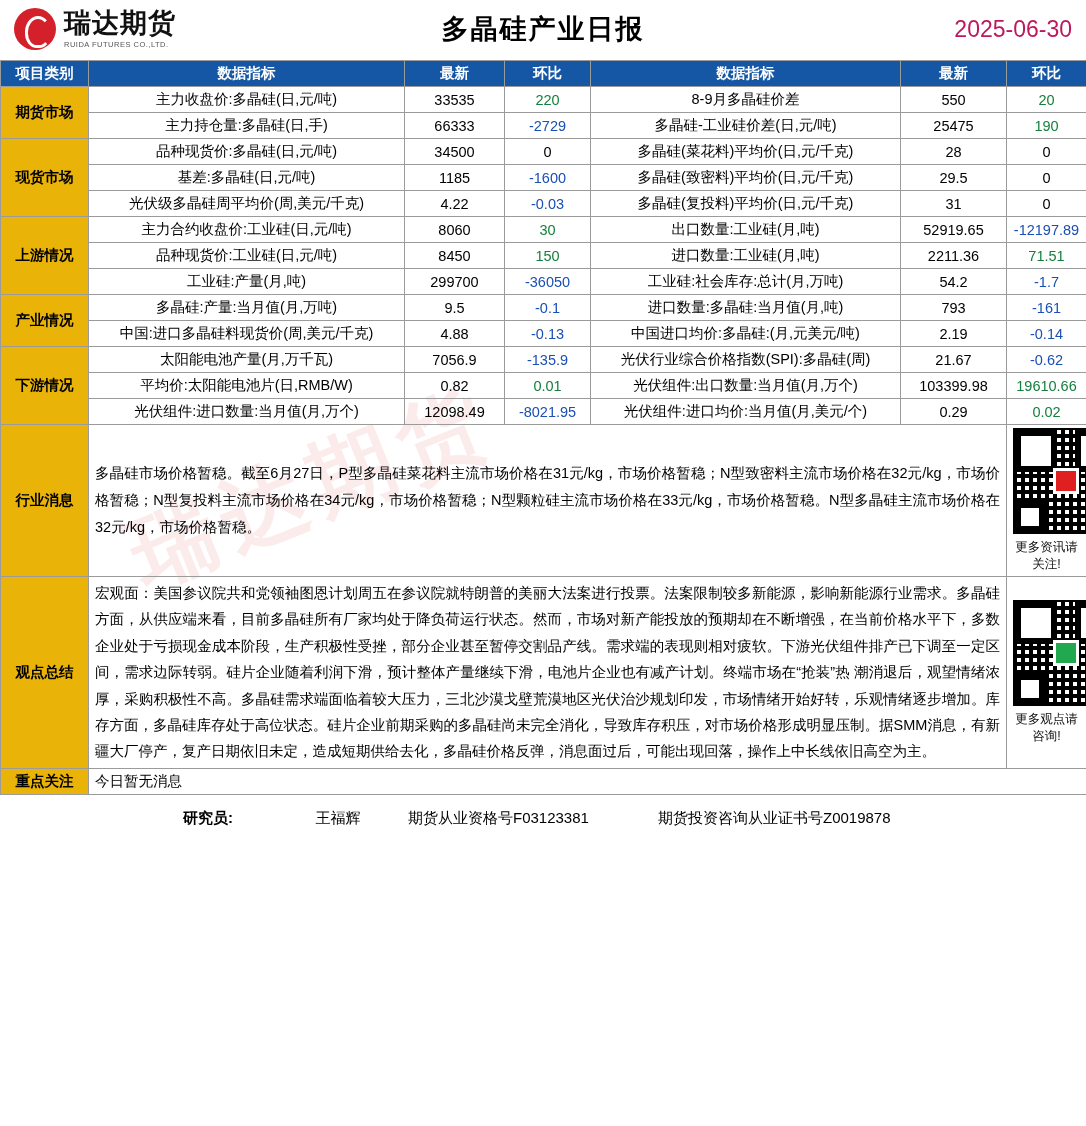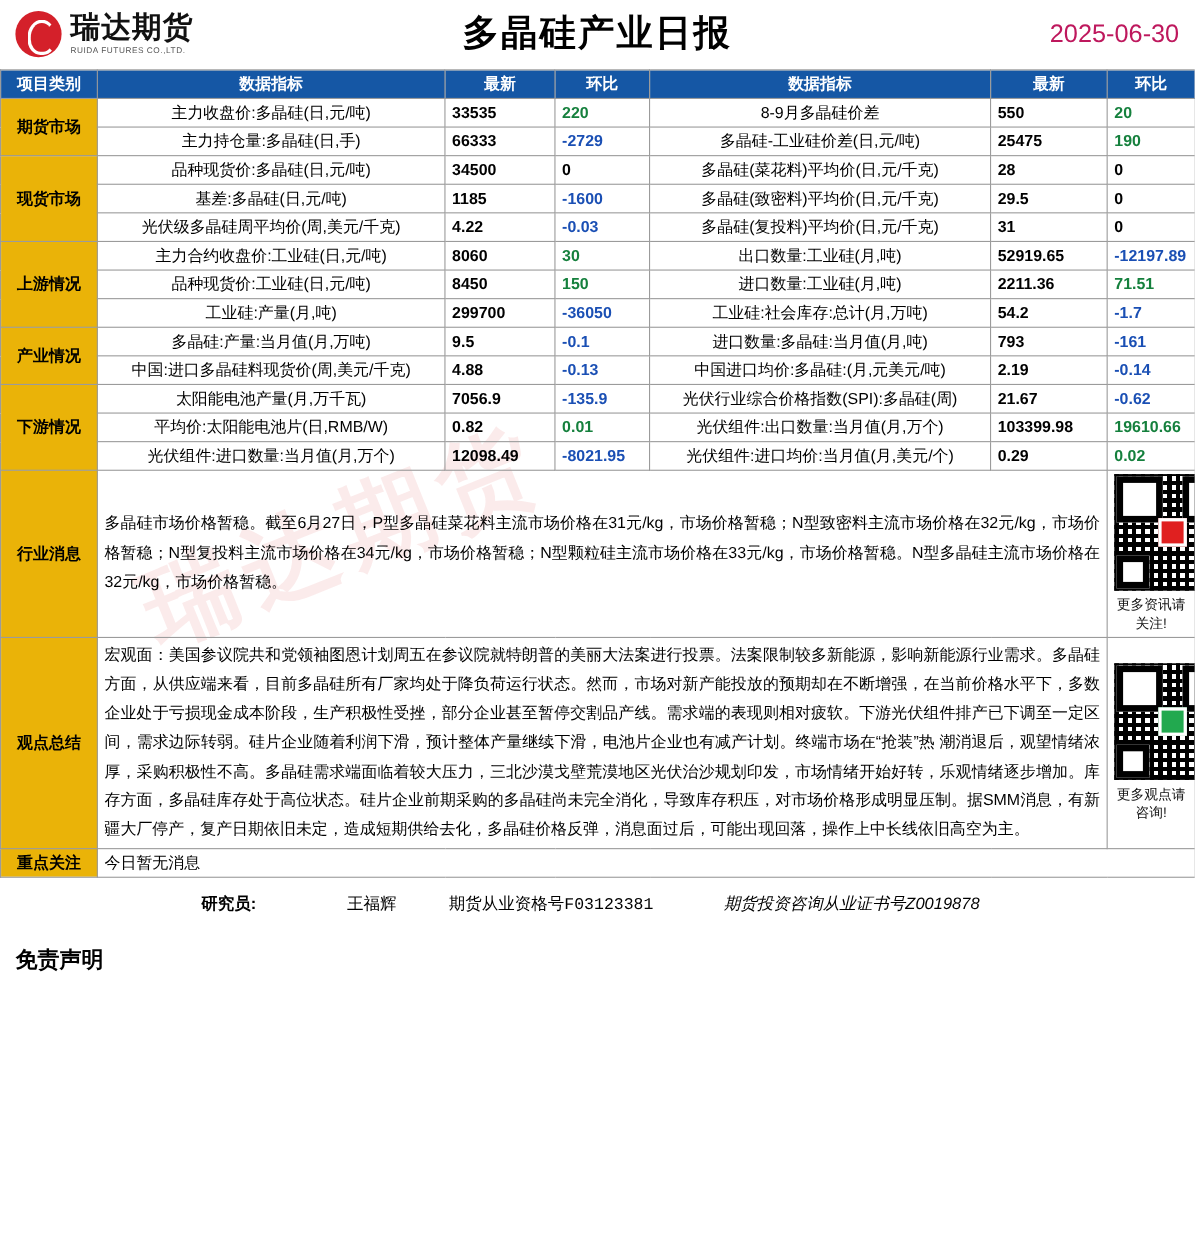--- a/index.html
+++ b/index.html
@@ -24,38 +24,38 @@
   }
   .logo-mark:before {
     content:""; position:absolute; left:11px; top:8px;
     width:20px; height:26px; border:3px solid #fff; border-radius:50% 50% 45% 45%;
     border-right-color:transparent;
   }
   .logo-text { margin-left:8px; line-height:1.05; }
   .logo-cn { font-size:27px; font-weight:bold; color:#111; letter-spacing:1px; }
   .logo-en { font-size:7.5px; color:#555; letter-spacing:.5px; margin-top:3px; }
   .title {
-    flex:1; text-align:center; font-size:33px; font-weight:bold; letter-spacing:2px;
+    flex:1; text-align:center; font-size:27px; font-weight:bold; letter-spacing:2px;
   }
   .date { width:220px; flex:0 0 220px; text-align:right; font-size:23px; color:#be185d; }
 
   
   table.main { border-collapse:collapse; width:1086px; table-layout:fixed; }
   table.main th, table.main td {
     border:1px solid #9b9b9b; font-size:14.5px; padding:3px 6px; height:25px;
   }
   thead th {
     background:#1557a5; color:#fff; font-weight:bold; text-align:center; font-size:16px;
     height:30px; border-color:#1557a5;
   }
   .cat {
     text-align:center; font-weight:bold; font-size:15px; background:#eab308;
   }
   .lbl { text-align:center; }
-  .num { text-align:left; font-variant-numeric:tabular-nums;font-weight:bold; }
+  .num { text-align:center; font-variant-numeric:tabular-nums; }
   .up { color:#15803d; }
   .down { color:#1a4fb4; }
   .zero { color:#000; }
 
   col.c-cat { width:88px; }
   col.c-lbl1 { width:316px; }
   col.c-val1 { width:100px; }
   col.c-chg1 { width:86px; }
   col.c-lbl2 { width:310px; }
   col.c-val2 { width:106px; }
@@ -82,22 +82,22 @@
   }
   .qr-center.green { background:#22a94f; }
   .qr-cap { font-size:12.5px; margin-top:5px; color:#111; }
 
   
   .researcher {
     display:flex; font-size:15px; padding:14px 0 6px 0; justify-content:center; gap:0;
   }
   .r1 { width:120px; text-align:center; font-weight:bold; }
   .r2 { width:140px; text-align:center; }
-  .r3 { width:250px;font-family:Liberation Mono, monospace; }
-  .r4 { width:280px;font-style:italic; }
+  .r3 { width:250px; }
+  .r4 { width:280px; }
 
   
   .disclaimer { padding:22px 14px 10px 14px; }
   .dis-title { font-size:20px; font-weight:bold; margin-bottom:12px; }
   .dis-body { font-size:15.5px; line-height:1.95; text-align:justify; }
 
   
   .wm {
     position:absolute; left:120px; top:430px; font-size:86px; color:rgba(214,60,60,.10);
     font-weight:bold; transform:rotate(-22deg); pointer-events:none; white-space:nowrap;
@@ -285,16 +285,15 @@
   </table>
 
   <div class="researcher">
     <span class="r1">研究员:</span>
     <span class="r2">王福辉</span>
     <span class="r3">期货从业资格号F03123381</span>
     <span class="r4">期货投资咨询从业证书号Z0019878</span>
   </div>
 
   <div class="disclaimer">
-    <div class="dis-title">免责声明</div>
   </div>
 
 </div>
 
 </body></html>

